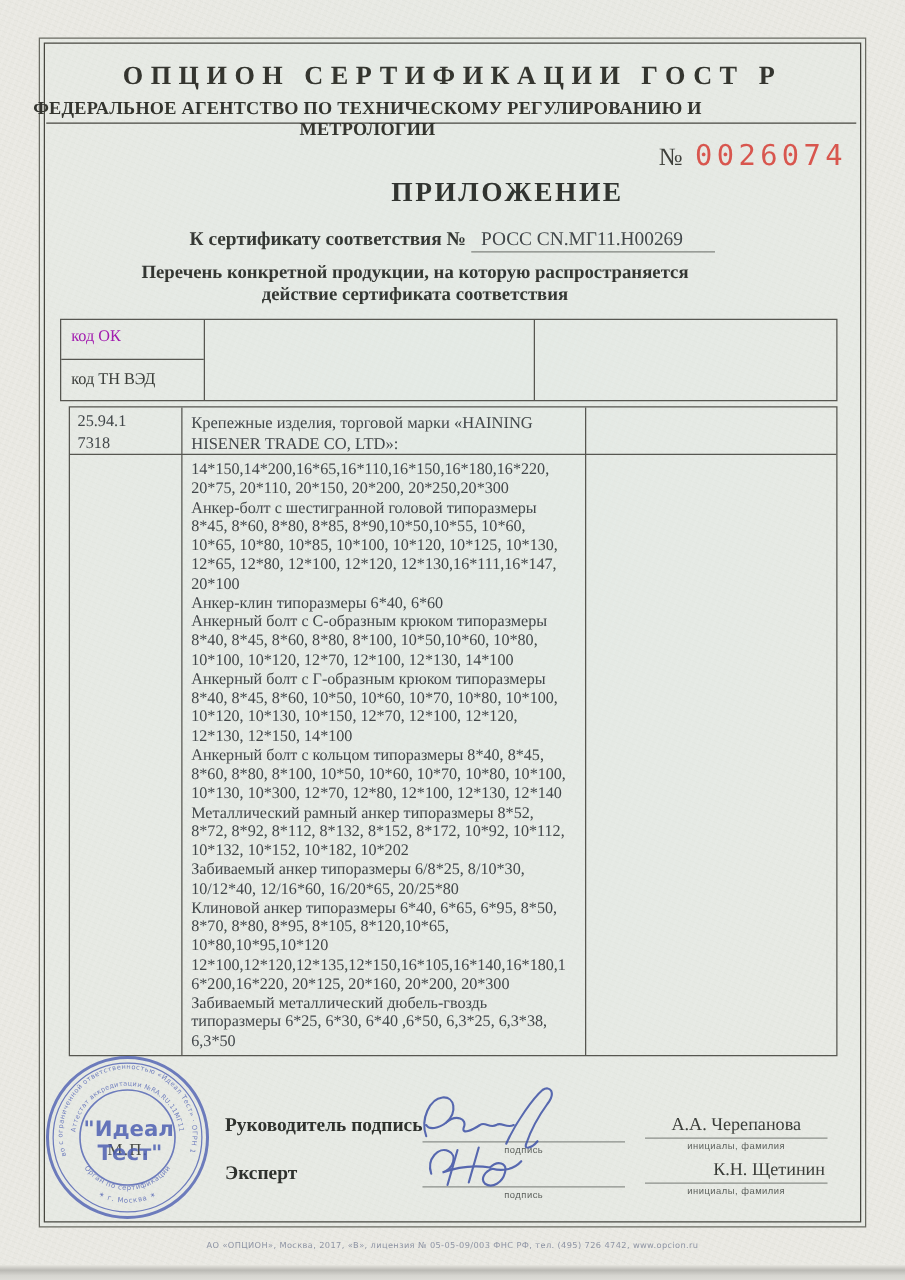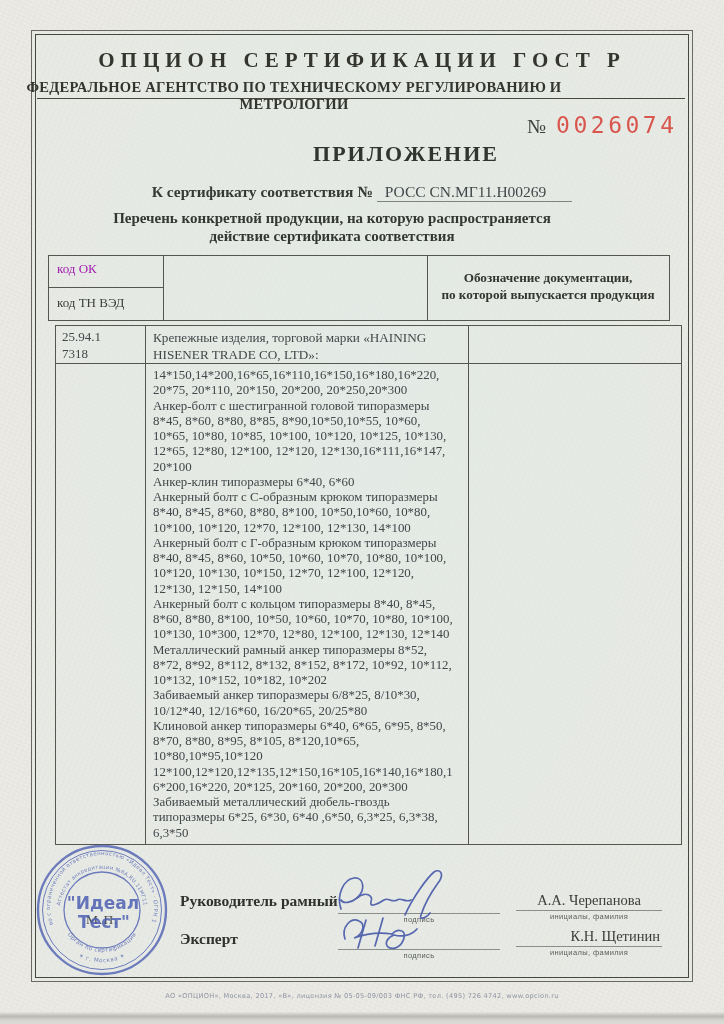--- a/index.html
+++ b/index.html
@@ -29,21 +29,21 @@
   
   .thead{left:48px;top:255px;width:620px;height:64px;border:1.3px solid #565650;z-index:2;}
   .thead .v1{position:absolute;left:114px;top:0;bottom:0;border-left:1.3px solid #565650;}
   .thead .v2{position:absolute;left:378px;top:0;bottom:0;border-left:1.3px solid #565650;}
   .thead .h1{position:absolute;left:0;top:31px;width:114px;border-top:1.2px solid #565650;}
   .th-code-ok{position:absolute;left:8px;top:5px;font-size:13px;color:#a21caf;}
   .th-code-tnved{position:absolute;left:8px;top:39px;font-size:13px;color:#3b3e3a;}
   .th-product{position:absolute;left:115px;top:13px;width:263px;text-align:center;font-size:13.2px;font-weight:bold;color:#33362f;line-height:17px;white-space:pre-line;}
   .th-doc{position:absolute;left:379px;top:13px;width:240px;text-align:center;font-size:13.2px;font-weight:bold;color:#33362f;line-height:17px;white-space:pre-line;}
   
-  .tbody{left:55px;top:325px;width:613px;height:518px;border:1.3px solid #565650;z-index:2;padding-left:12px;}
+  .tbody{left:55px;top:325px;width:613px;height:518px;border:1.3px solid #565650;z-index:2;}
   .tbody .v1{position:absolute;left:89px;top:0;bottom:0;border-left:1.3px solid #565650;}
   .tbody .v2{position:absolute;left:412px;top:0;bottom:0;border-left:1.3px solid #565650;}
   .tbody .h1{position:absolute;left:0;top:37px;width:100%;border-top:1.2px solid #565650;}
   .td-codes{position:absolute;left:6px;top:3px;font-size:13px;color:#42474a;line-height:16.5px;white-space:pre-line;}
   .td-title{position:absolute;left:97px;top:4px;width:308px;font-size:13.2px;color:#42474a;line-height:16.5px;white-space:pre-line;}
   .td-list{position:absolute;left:97px;top:42px;width:316px;font-size:12.9px;color:#42474a;line-height:15.25px;white-space:pre-line;}
   
   .lbl-head{left:180px;top:892px;font-size:15.5px;font-weight:bold;color:#2f322e;z-index:3;}
   .lbl-expert{left:180px;top:930px;font-size:15.5px;font-weight:bold;color:#2f322e;z-index:3;}
   .sig-line1{left:338px;top:913px;width:162px;border-top:1px solid #8b8f8a;z-index:2;}
@@ -93,22 +93,20 @@
 
   <div class="abs subtitle">Перечень конкретной продукции,  на которую распространяется
 действие сертификата соответствия</div>
 
   <div class="abs thead">
     <div class="v1"></div>
     <div class="v2"></div>
     <div class="h1"></div>
     <div class="th-code-ok">код ОК</div>
     <div class="th-code-tnved">код ТН ВЭД</div>
-    <div class="th-doc">Обозначение документации,
-по которой выпускается продукция</div>
   </div>
 
   <div class="abs tbody">
     <div class="v1"></div>
     <div class="v2"></div>
     <div class="h1"></div>
     <div class="td-codes">25.94.1
 7318</div>
     <div class="td-title">Крепежные изделия, торговой марки «HAINING
 HISENER TRADE CO, LTD»:</div>
@@ -139,21 +137,21 @@
 8*70, 8*80, 8*95, 8*105, 8*120,10*65,
 10*80,10*95,10*120
 12*100,12*120,12*135,12*150,16*105,16*140,16*180,1
 6*200,16*220, 20*125, 20*160, 20*200, 20*300
 Забиваемый металлический дюбель-гвоздь
 типоразмеры 6*25, 6*30, 6*40 ,6*50, 6,3*25, 6,3*38,
 6,3*50</div>
     <div class="td-doc"></div>
   </div>
 
-  <div class="abs lbl-head">Руководитель рамный</div>
+  <div class="abs lbl-head">Руководитель подпись</div>
   <div class="abs lbl-expert">Эксперт</div>
 
   <div class="abs sig-line1"></div>
   <div class="abs cap cap1">подпись</div>
   <div class="abs sig-line2"></div>
   <div class="abs cap cap2">подпись</div>
 
   <div class="abs name1">А.А. Черепанова</div>
   <div class="abs name-line1"></div>
   <div class="abs cap ncap1">инициалы, фамилия</div>

